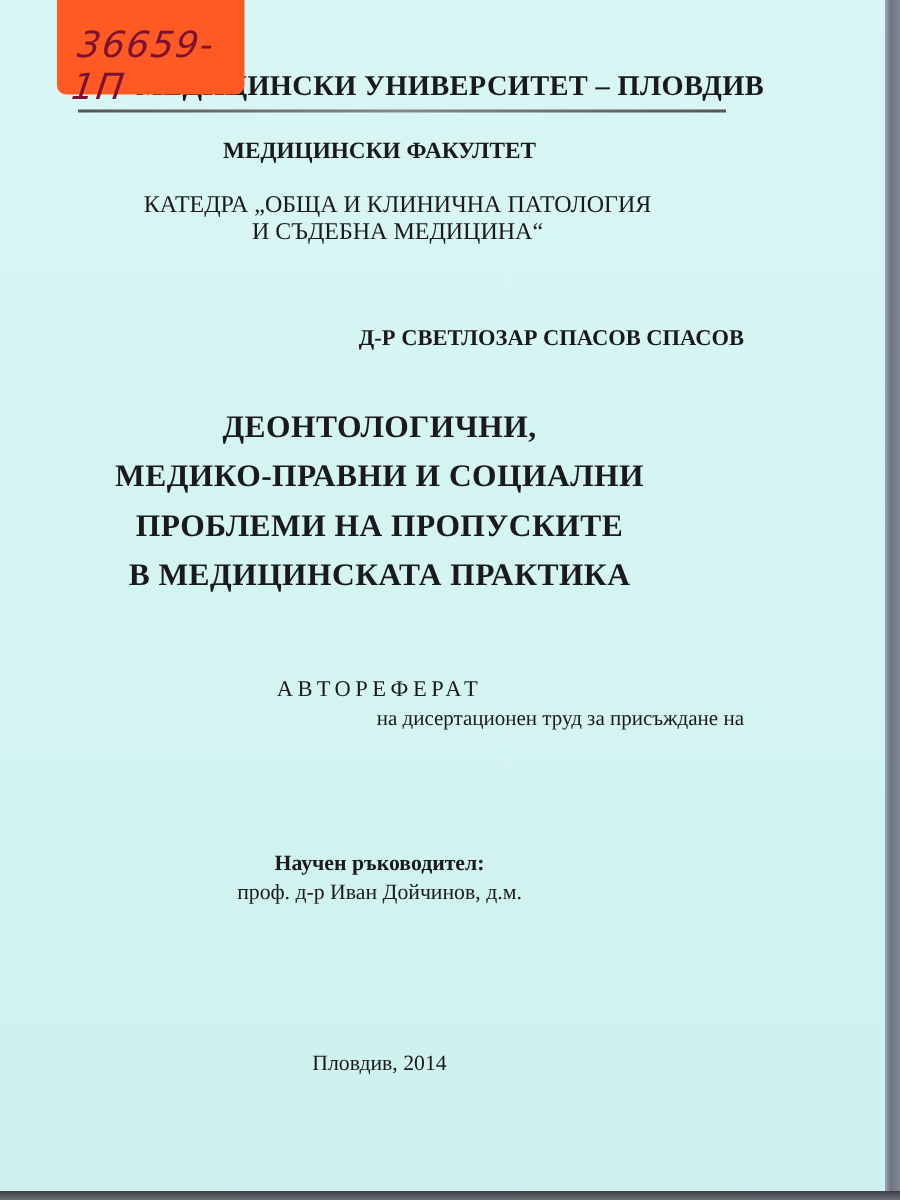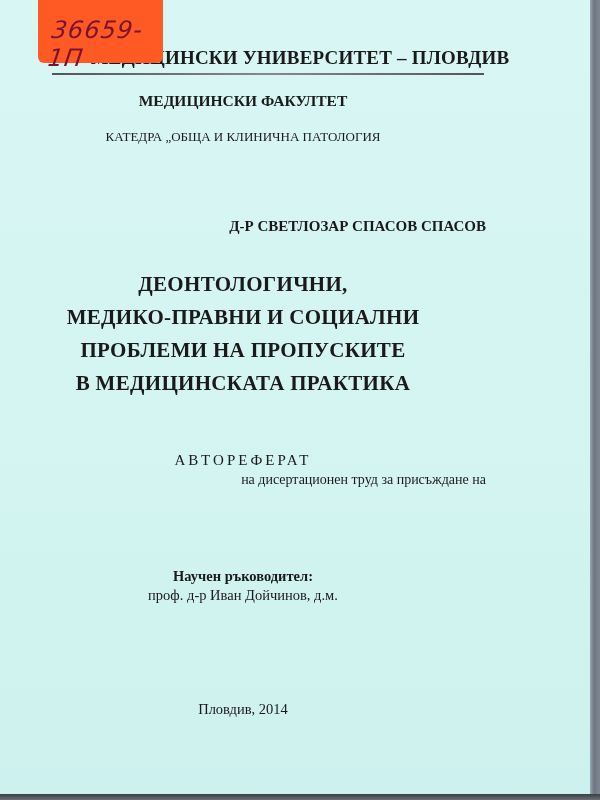--- a/index.html
+++ b/index.html
@@ -52,21 +52,21 @@
       top: 16px;
       font-family: "DejaVu Sans", sans-serif;
       font-style: italic;
       font-size: 24px;
       color: #7a1230;
       letter-spacing: 1px;
       transform: skewX(-8deg);
     }
     .center {
       position: absolute;
-      left: 0;
+      left: 10px;
       width: 486px;
       text-align: center;
     }
     .univ {
       top: 47px;
       left: 10px;
       width: 580px;
       font-weight: bold;
       font-size: 19px;
       letter-spacing: 0.2px;
@@ -80,22 +80,23 @@
       height: 2px;
       background: linear-gradient(90deg, #555 0%, #888 50%, #555 100%);
     }
     .faculty {
       top: 92px;
       font-weight: bold;
       font-size: 15.5px;
     }
     .dept {
       top: 128px;
-      font-size: 13px;
+      font-size: 16px;
       line-height: 18px;
+      margin-left: 12px;
     }
     .author {
       top: 218px;
       font-weight: bold;
       font-size: 15px;
       text-align: right;
     }
     .title {
       top: 268px;
       font-weight: bold;
@@ -138,20 +139,21 @@
     <span class="sticker-text">36659-1П</span>
   </div>
 
   <div class="center univ">МЕДИЦИНСКИ УНИВЕРСИТЕТ – ПЛОВДИВ</div>
   <div class="univ-line"></div>
 
   <div class="center faculty">МЕДИЦИНСКИ ФАКУЛТЕТ</div>
 
   <div class="center dept">
     <div>КАТЕДРА „ОБЩА И КЛИНИЧНА ПАТОЛОГИЯ</div>
+    <div>И СЪДЕБНА МЕДИЦИНА“</div>
   </div>
 
   <div class="center author">Д-Р СВЕТЛОЗАР СПАСОВ СПАСОВ</div>
 
   <div class="center title">
     <div>ДЕОНТОЛОГИЧНИ,</div>
     <div>МЕДИКО-ПРАВНИ И СОЦИАЛНИ</div>
     <div>ПРОБЛЕМИ НА ПРОПУСКИТЕ</div>
     <div>В МЕДИЦИНСКАТА ПРАКТИКА</div>
   </div>

